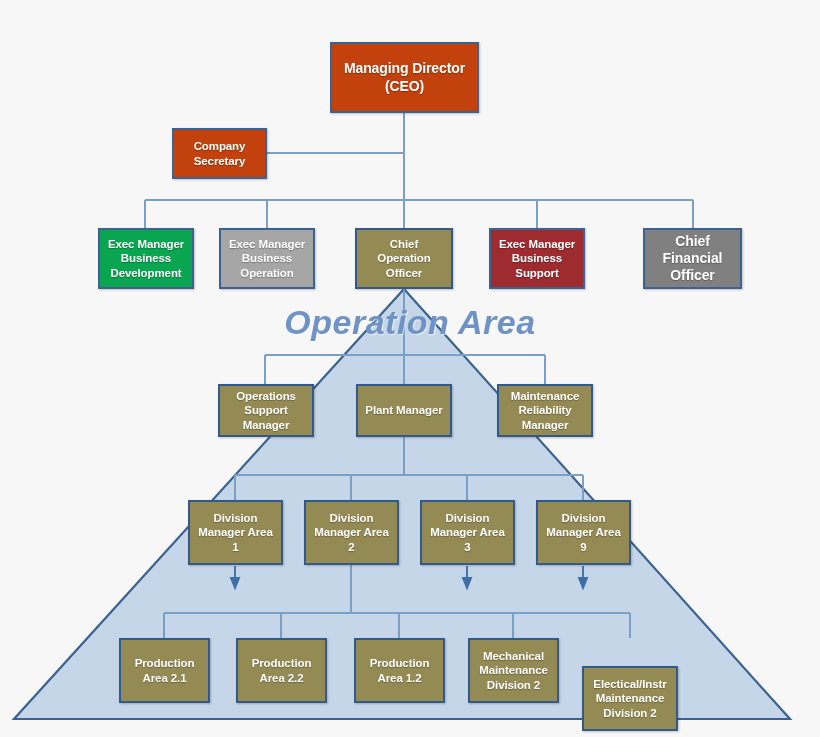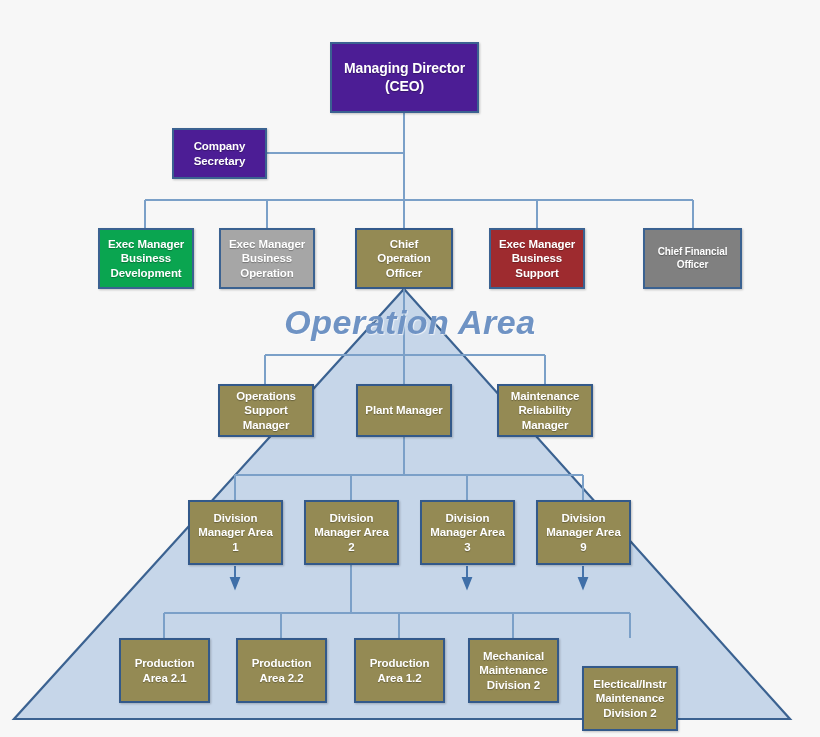--- a/index.html
+++ b/index.html
@@ -36,21 +36,21 @@
     text-align: center;
     color: #ffffff;
     font-weight: bold;
     line-height: 1.22;
     letter-spacing: -0.1px;
     text-shadow: 0 1px 1px rgba(0,0,0,0.30);
     box-shadow: 1px 1px 2px rgba(0,0,0,0.22);
   }
   .node span { display: block; padding: 0 3px; }
 
-  .c-blue   { background: #4c1d95; }
+  .c-blue   { background: #c2410c; }
   .c-green  { background: #0aa550; }
   .c-gray   { background: #a6a6a6; }
   .c-olive  { background: #948a54; }
   .c-red    { background: #9e2b2f; }
   .c-dgray  { background: #808080; }
 
   .olive-b { border-color: #33598a; align-items: center; }
 
   .title-op {
     position: absolute;
@@ -160,21 +160,21 @@
   </div>
 
   <div class="node c-red" style="left:489px; top:228px; width:96px; height:61px; font-size:11.5px;">
     <span>
       <span>Exec Manager</span>
       <span>Business</span>
       <span>Support</span>
     </span>
   </div>
 
-  <div class="node c-dgray" style="left:643px; top:228px; width:99px; height:61px; font-size:10px;">
+  <div class="node c-dgray" style="left:643px; top:228px; width:99px; height:61px; font-size:14px;">
     <span>
       <span>Chief Financial</span>
       <span>Officer</span>
     </span>
   </div>
 
   <div class="title-op">Operation Area</div>
 
   <div class="node c-olive olive-b" style="left:218px; top:384px; width:96px; height:53px; font-size:11.5px;">
     <span>

